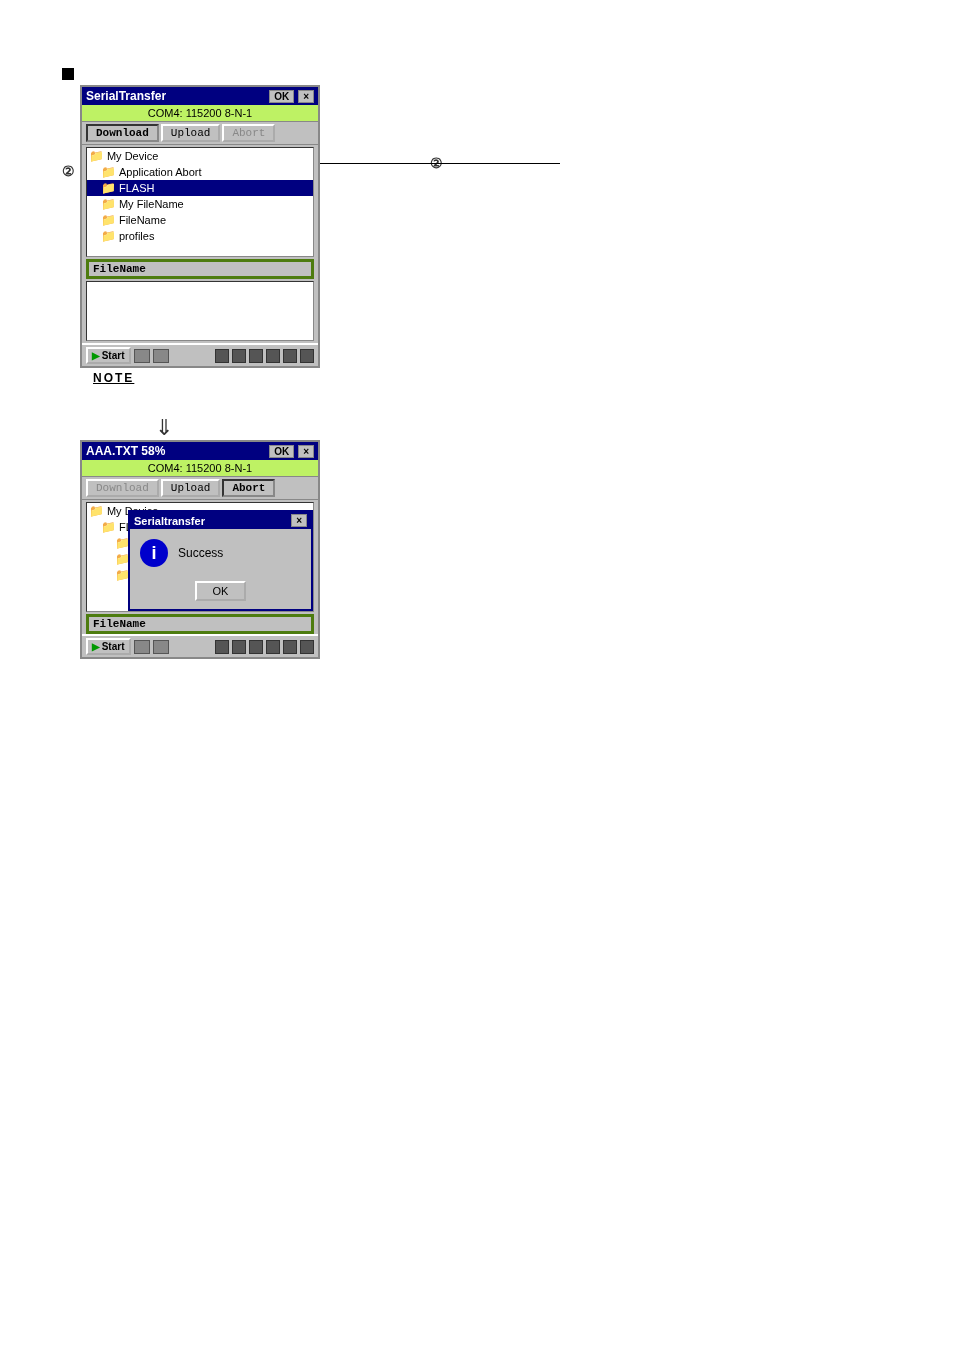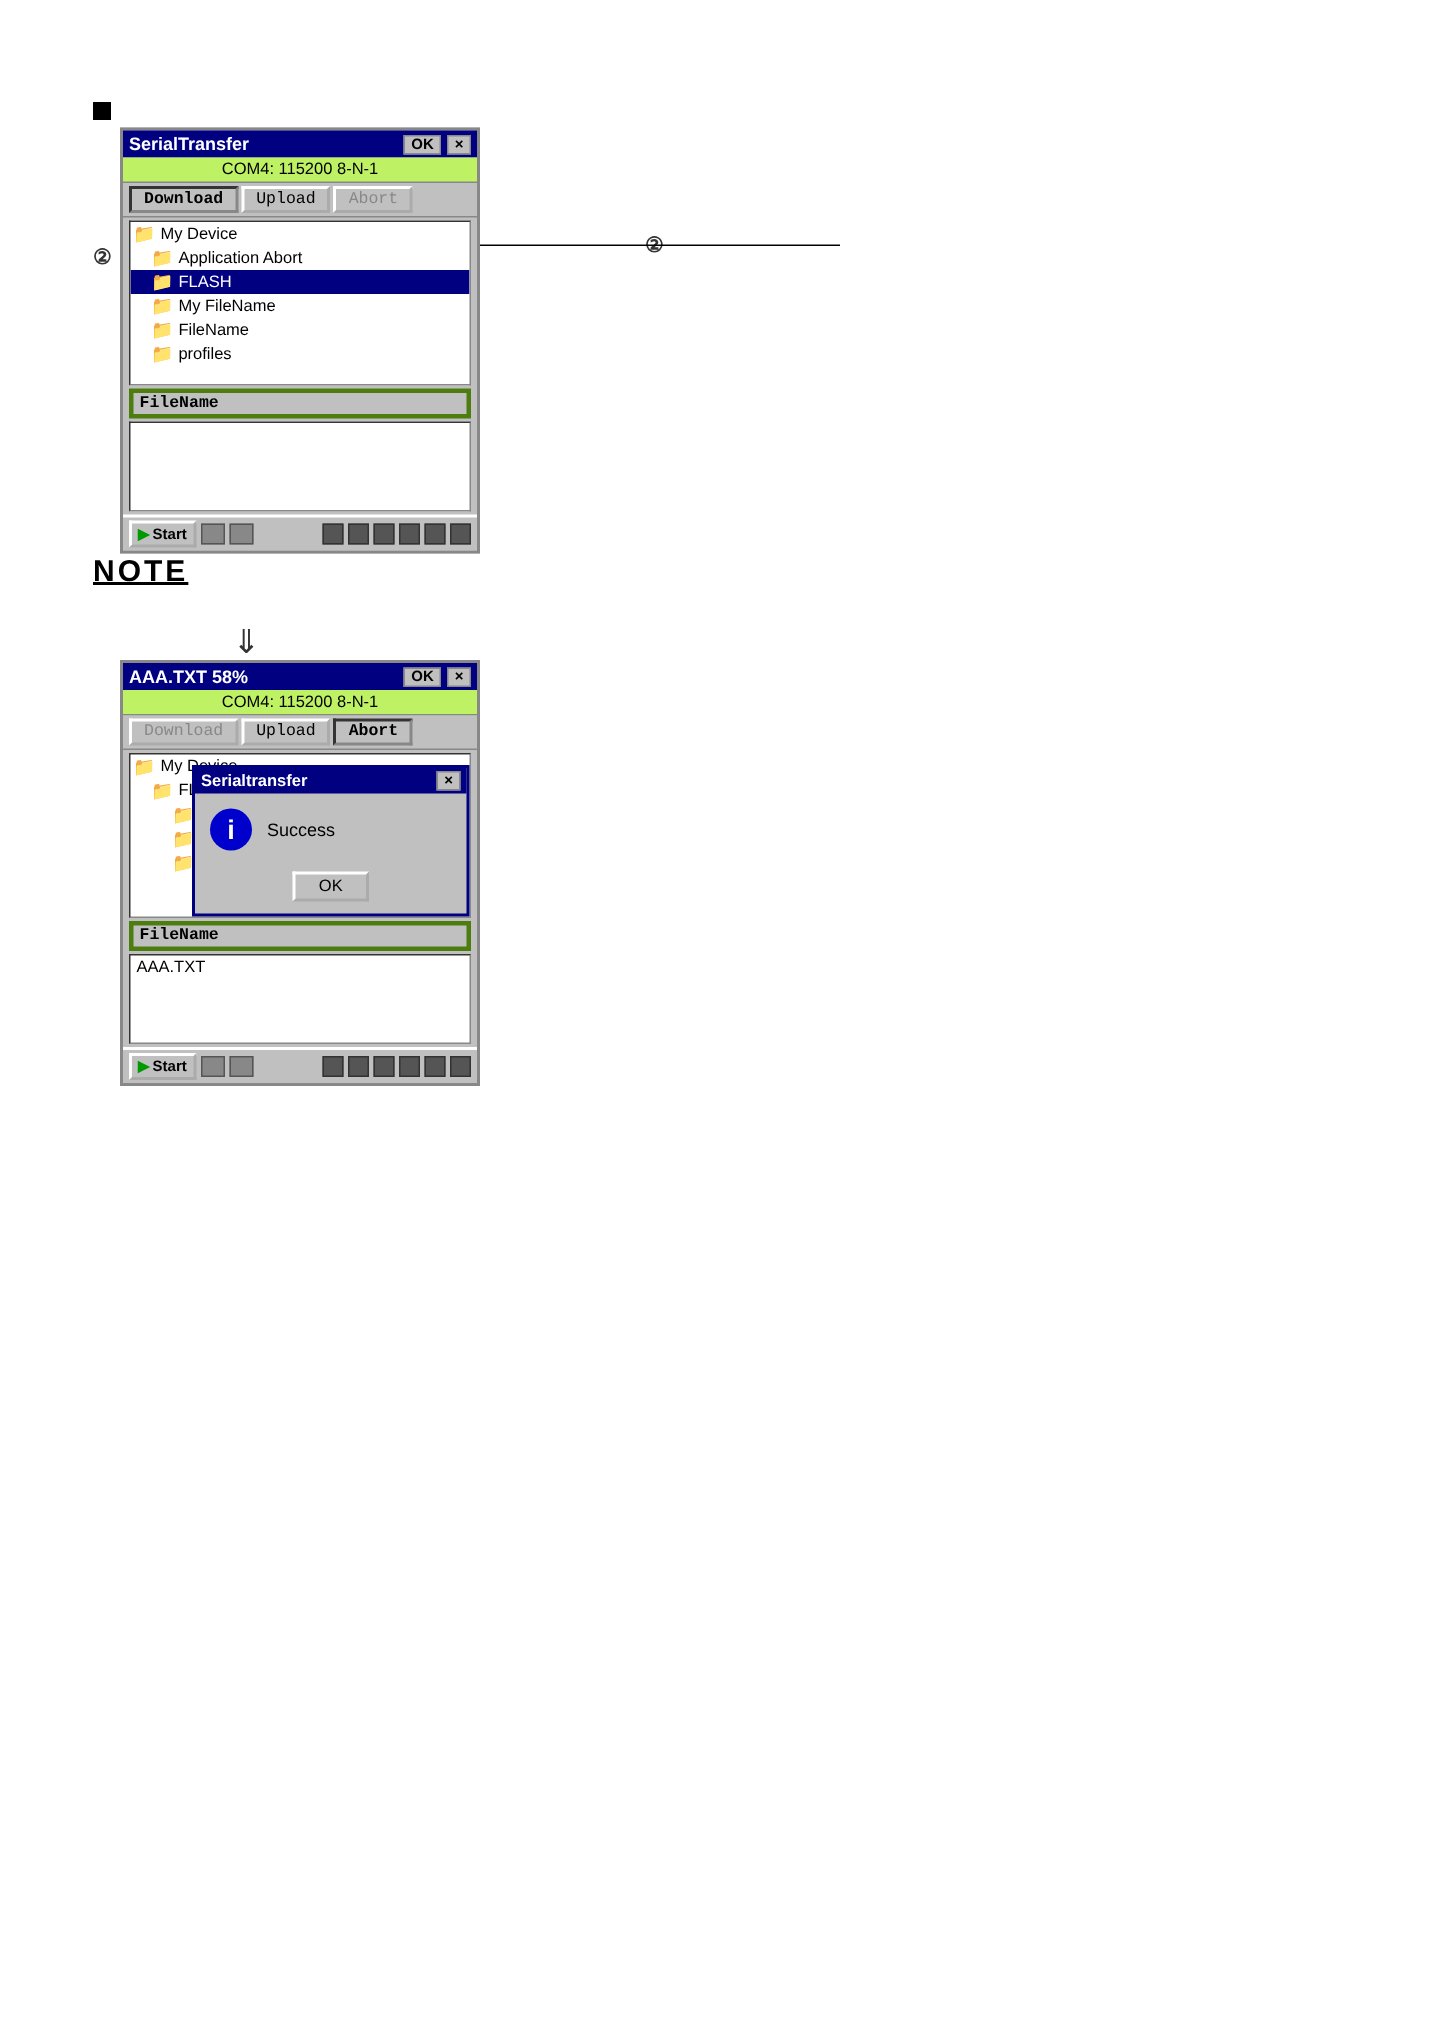--- a/index.html
+++ b/index.html
@@ -167,24 +167,25 @@
       border: 1px solid #333;
     }
 
     
     .note-section {
       position: absolute;
       top: 370px;
       left: 62px;
     }
     .note-label {
-      font-size: 20px;
+      font-size: 12px;
       font-weight: bold;
       text-decoration: underline;
       letter-spacing: 2px;
+      margin-left: 31px;
     }
 
     
     .down-arrow {
       position: absolute;
       top: 415px;
       left: 155px;
       font-size: 22px;
       color: #333;
     }
@@ -383,23 +384,20 @@
     <div class="tree-item tree-indent2">
       <span class="folder-icon">📁</span>
     </div>
     <div class="tree-item tree-indent2">
       <span class="folder-icon">📁</span>
     </div>
   </div>
 
   <div class="file-list-header">FileName</div>
 
-  <div class="file-list">
-    <div class="tree-item" style="padding:2px 4px; font-size:11px;">AAA.TXT</div>
-  </div>
 
   <div class="taskbar">
     <div class="taskbar-start">
       <span style="color:#090;">▶</span>
       <span>Start</span>
     </div>
     <div class="taskbar-icon"></div>
     <div class="taskbar-icon"></div>
     <div class="taskbar-spacer"></div>
     <div class="taskbar-small-icon"></div>

